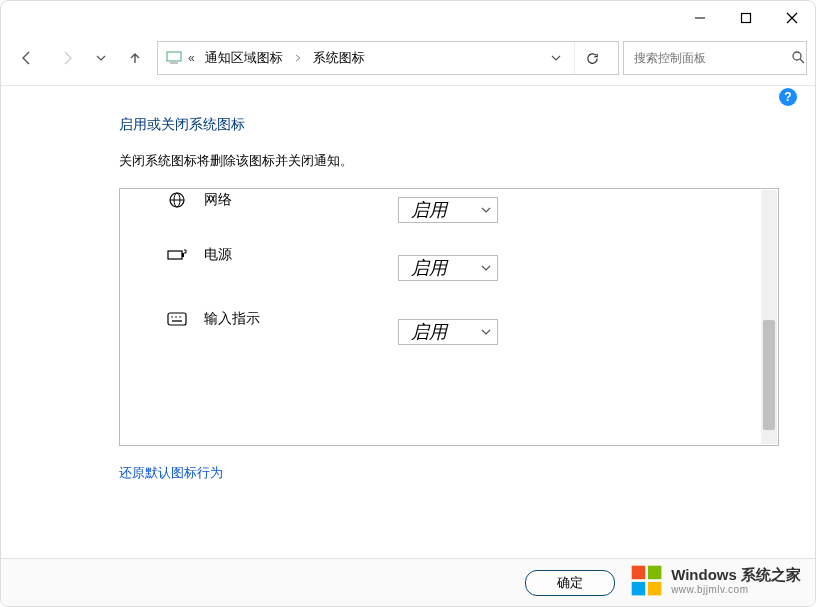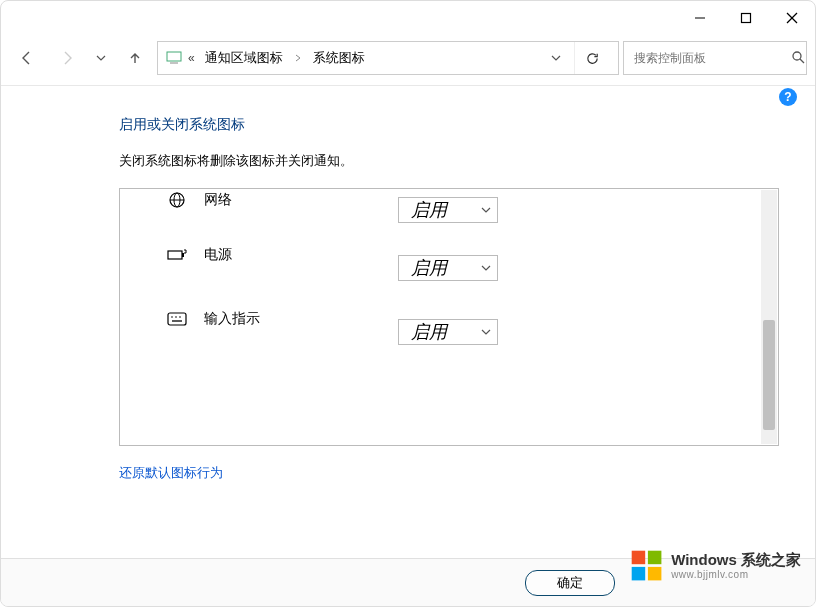--- a/index.html
+++ b/index.html
@@ -198,21 +198,21 @@
   .ok-btn {
     width: 90px; height: 26px;
     border: 1px solid #0c4a6e;
     background: #fdfdfd;
     border-radius: 12px;
     font-size: 13px;
     display:flex; align-items:center; justify-content:center;
   }
   .watermark {
     position: absolute;
-    right: 14px; bottom: 22px;
+    right: 14px; bottom: 7px;
     display: flex;
     align-items: center;
     gap: 6px;
   }
   .wm-logo {
     width: 36px; height: 36px;
   }
   .wm-text { line-height: 1.1; }
   .wm-main {
     font-size: 15px;

